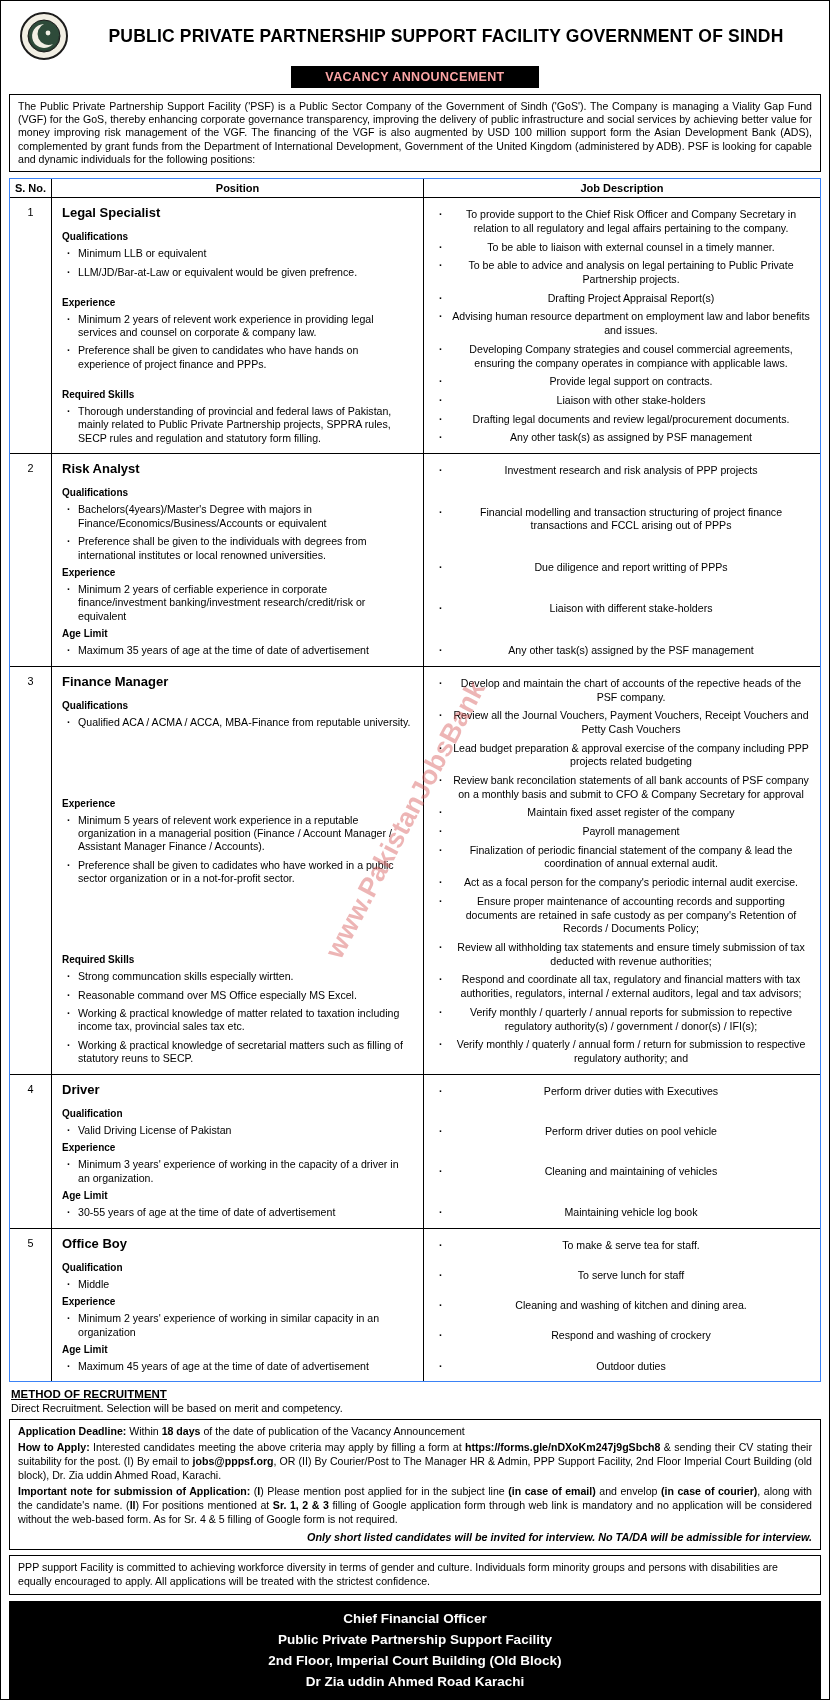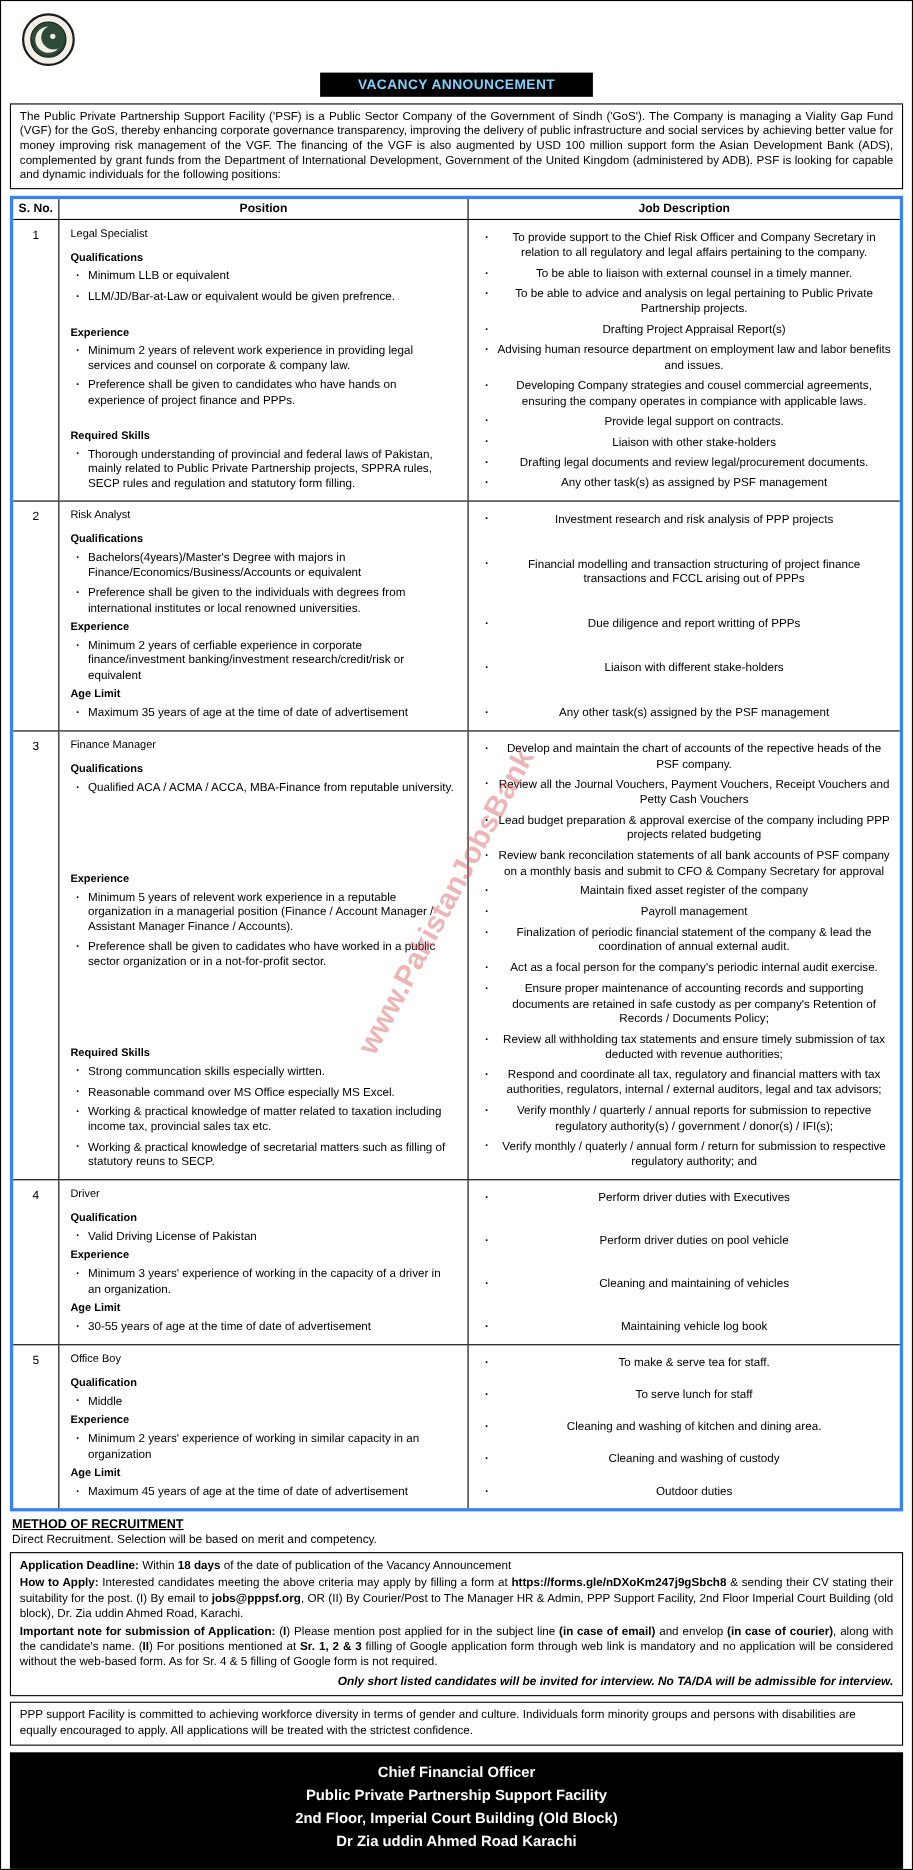--- a/index.html
+++ b/index.html
@@ -7,43 +7,43 @@
   body { width:830px; height:1700px; font-family:"Liberation Sans", sans-serif; color:#000; }
   .page { position:relative; width:830px; height:1700px; background:#fff; border:1px solid #000;
           padding:6px 8px 0; display:flex; flex-direction:column; overflow:hidden; }
 
   
   .header { display:flex; align-items:center; gap:12px; padding:4px 10px 2px; }
   .logo { width:50px; height:50px; flex:0 0 auto; }
   .title { flex:1; text-align:center; font-weight:bold; font-size:17.5px; letter-spacing:.2px; }
 
   .banner-strip { text-align:center; padding:3px 0 6px; }
-  .banner { display:inline-block; background:#000; color:#7dd3fc; font-weight:bold;
+  .banner { display:inline-block; background:#000; color:#fca5a5; font-weight:bold;
             font-size:12.5px; padding:4px 34px; letter-spacing:.4px; }
 
   .intro-box { border:1px solid #000; padding:5px 8px; font-size:10.6px; line-height:1.25;
                text-align:justify; margin-bottom:6px; }
 
   
-  .jobs-table { border:3px solid #3b82f6; }
+  .jobs-table { border:1px solid #3b82f6; }
   .t-head { display:grid; grid-template-columns:42px 372px 1fr; border-bottom:1px solid #000;
             font-weight:bold; font-size:11px; }
   .t-head > div { padding:3px 4px; text-align:center; border-right:1px solid #000; }
   .t-head > div:last-child { border-right:none; }
   .t-row { display:grid; grid-template-columns:42px 372px 1fr; border-bottom:1px solid #000; }
   #table-body .t-row:last-child { border-bottom:none; }
   #table-body .t-row:nth-child(1) { min-height:256px; }
   #table-body .t-row:nth-child(2) { min-height:168px; }
   #table-body .t-row:nth-child(3) { min-height:408px; }
   #table-body .t-row:nth-child(4) { min-height:132px; }
   #table-body .t-row:nth-child(5) { min-height:142px; }
   .c-sno { border-right:1px solid #000; padding:8px 2px; text-align:center; font-size:10.8px; }
   .c-pos { border-right:1px solid #000; padding:7px 10px 8px; display:flex; flex-direction:column; }
   .c-job { padding:7px 8px 8px 10px; display:flex; }
-  .pos-title { font-weight:normal; font-size:10px; margin-bottom:6px; }
+  .pos-title { font-weight:bold; font-size:13px; margin-bottom:6px; }
   .pos-sections { flex:1; display:flex; flex-direction:column; justify-content:space-between; }
   .sec-heading { font-weight:bold; font-size:10px; margin:5px 0 4px; }
   .dot-list { list-style:none; font-size:10.6px; line-height:1.27; }
   .dot-list li { position:relative; padding-left:16px; margin-top:5px; }
   .dot-list li::before { content:"."; position:absolute; left:5px; top:-3px; font-weight:bold; }
   .job-list { list-style:none; flex:1; display:flex; flex-direction:column;
               justify-content:space-between; font-size:10.6px; line-height:1.3;text-align:center; }
   .job-list li { position:relative; padding-left:16px; margin-top:3px; }
   .job-list li::before { content:"."; position:absolute; left:5px; top:-3px; font-weight:bold; }
 
@@ -80,20 +80,21 @@
   <header class="header">
     <span class="logo">
       <svg viewBox="0 0 50 50" width="50" height="50">
         <circle cx="25" cy="25" r="23" fill="#f2efe4" stroke="#1c1c1c" stroke-width="2"></circle>
         <circle cx="25" cy="25" r="16" fill="#2e4b3a" stroke="#1c1c1c" stroke-width="1"></circle>
         <path d="M25 13 a12 12 0 1 0 9 20 a10.5 10.5 0 1 1 -9 -20z" fill="#f2efe4"></path>
         <circle cx="29" cy="22" r="2.4" fill="#f2efe4"></circle>
         <path d="M10 25 a15 15 0 0 0 30 0" fill="none" stroke="#1c1c1c" stroke-width="1" opacity=".4"></path>
       </svg>
     </span>
+    <h1 class="title">PUBLIC PRIVATE PARTNERSHIP SUPPORT FACILITY GOVERNMENT OF SINDH</h1>
   </header>
 
   <div class="banner-strip">
     <span class="banner">VACANCY ANNOUNCEMENT</span>
   </div>
 
   <p class="intro-box">The Public Private Partnership Support Facility ('PSF) is a Public Sector Company of the Government of Sindh ('GoS'). The Company is managing a Viality Gap Fund (VGF) for the GoS, thereby enhancing corporate governance transparency, improving the delivery of public infrastructure and social services by achieving better value for money improving risk management of the VGF. The financing of the VGF is also augmented by USD 100 million support form the Asian Development Bank (ADS), complemented by grant funds from the Department of International Development, Government of the United Kingdom (administered by ADB). PSF is looking for capable and dynamic individuals for the following positions:</p>
 
   <section class="jobs-table">
     <div class="t-head">
@@ -288,21 +289,21 @@
                   <li>Maximum 45 years of age at the time of date of advertisement</li>
                 </ul>
               </div>
             </div>
       </div>
       <div class="c-job">
         <ul class="job-list">
               <li>To make &amp; serve tea for staff.</li>
               <li>To serve lunch for staff</li>
               <li>Cleaning and washing of kitchen and dining area.</li>
-              <li>Cleaning and washing of custody</li>
+              <li>Respond and washing of crockery</li>
               <li>Outdoor duties</li>
             </ul>
       </div>
     </div>
   </div>
   </section>
 
   <section class="method">
     <div class="method-heading">METHOD OF RECRUITMENT</div>
     <div class="method-text">Direct Recruitment. Selection will be based on merit and competency.</div>

